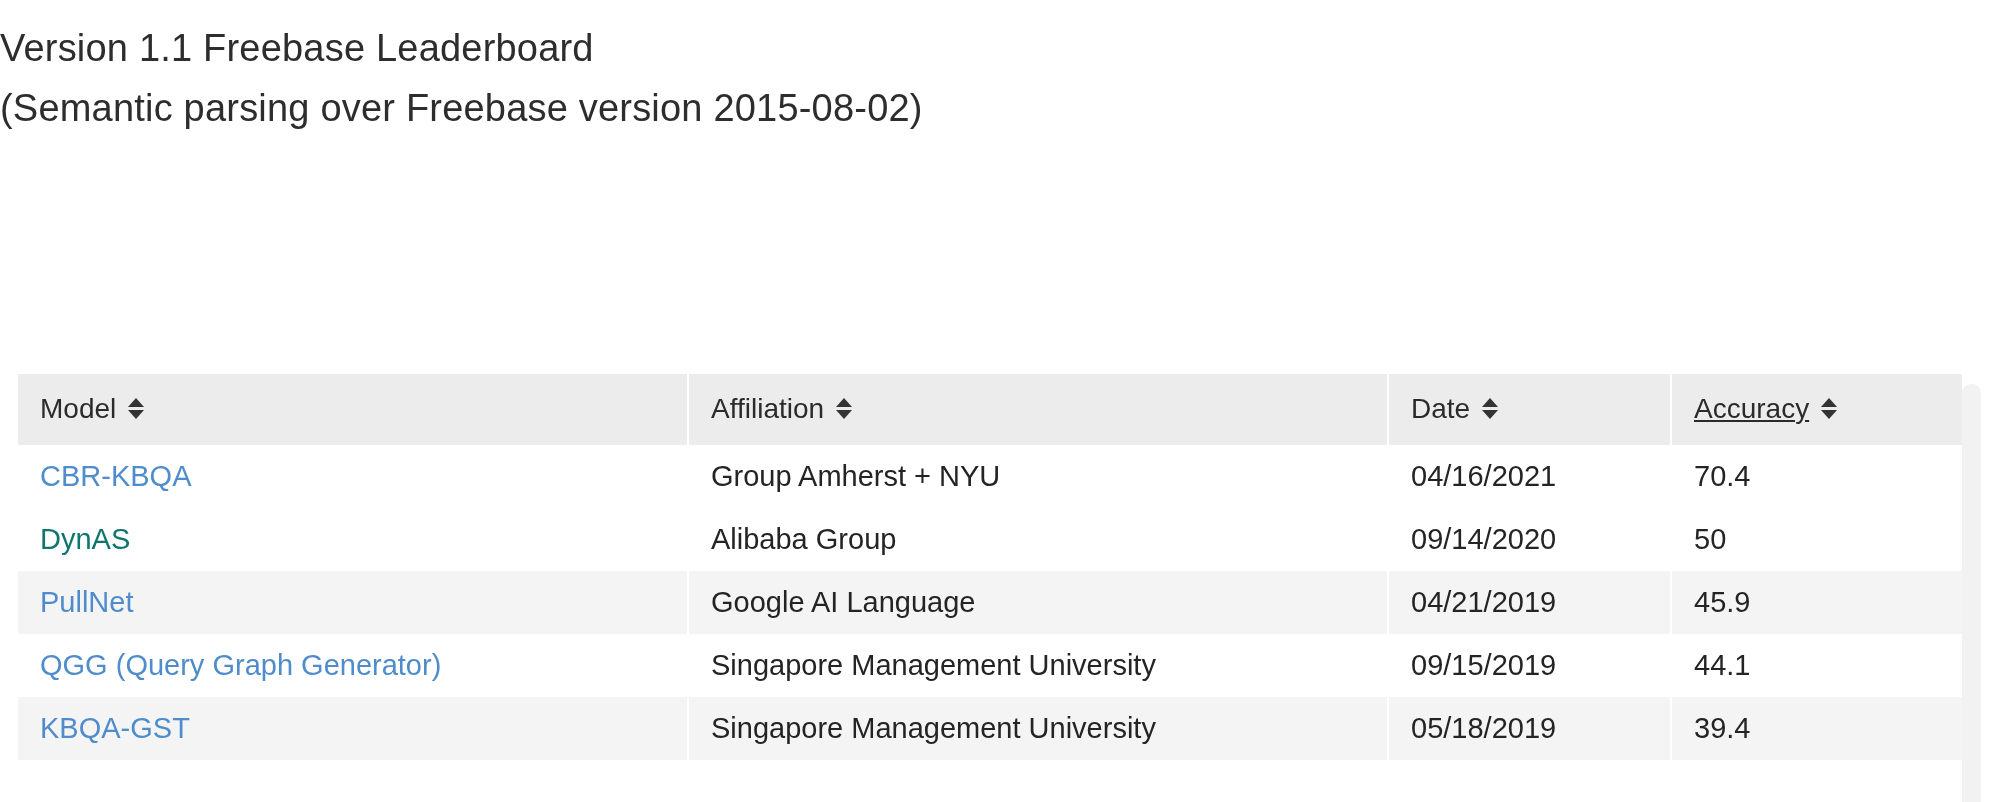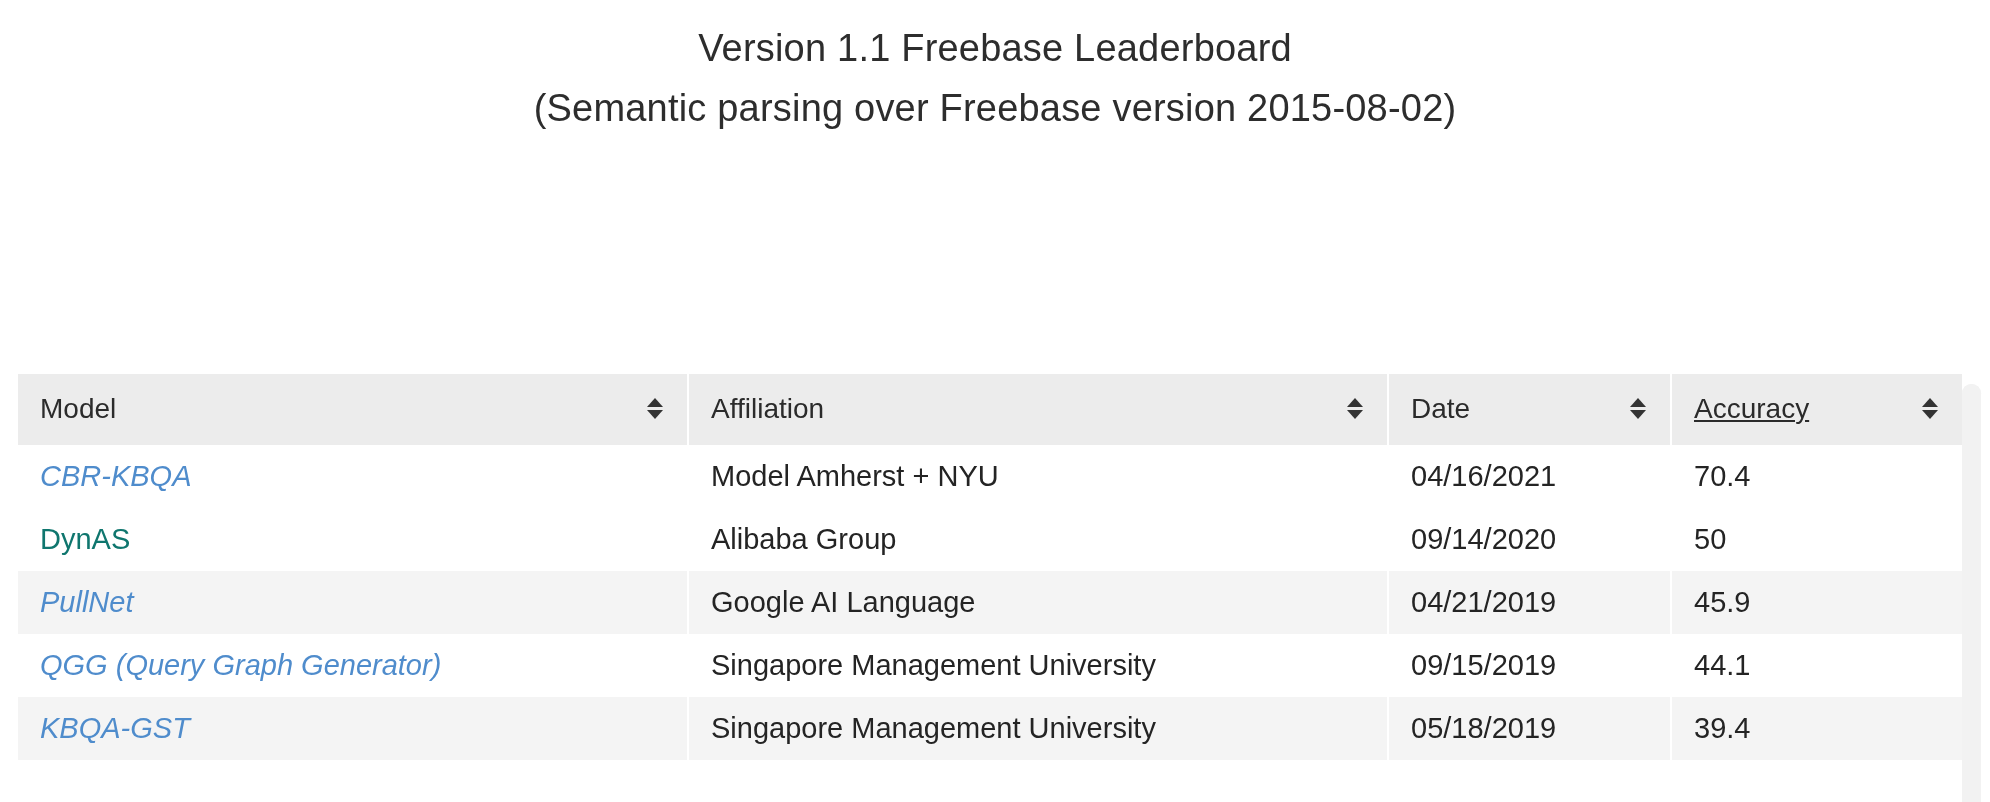--- a/index.html
+++ b/index.html
@@ -10,21 +10,20 @@
   body {
     width: 1990px;
     height: 802px;
     overflow: hidden;
     font-family: "Liberation Sans", sans-serif;
     -webkit-font-smoothing: antialiased;
   }
 
   
   .page-header {
-    text-align: center;
     padding-top: 18px;
   }
   .page-title-line {
     font-size: 38px;
     line-height: 60px;
     font-weight: 400;
     color: #2d2d2d;
     letter-spacing: 0.2px;
   }
 
@@ -71,21 +70,21 @@
     position: relative;
     vertical-align: middle;
     cursor: pointer;
     white-space: nowrap;
   }
   table.leaderboard thead th:last-child { border-right: none; text-decoration: underline; }
 
   .th-inner {
     display: flex;
     align-items: center;
-    justify-content: space-between;
+    justify-content: flex-start;
     gap: 12px;
   }
   .sort-icon {
     display: inline-flex;
     flex-direction: column;
     align-items: center;
     justify-content: center;
     gap: 3px;
     flex: 0 0 auto;
     margin-right: 2px;
@@ -119,21 +118,20 @@
   table.leaderboard tbody td:last-child { border-right: none; margin-top: 34px; }
 
   table.leaderboard tbody tr.striped td {
     background: #f4f4f4;
   }
 
   a.model-link {
     color: #4f8ccc;
     text-decoration: none;
     cursor: pointer;
-    font-style: italic;
   }
   span.model-plain {
     color: #0f766e;
   }
 
   
   .scrollbar-track {
     position: absolute;
     right: 9px;
     top: 246px;
@@ -205,21 +203,21 @@
                 <span class="tri-up"></span>
                   <span class="tri-down"></span>
               </span>
             </div>
           </th>
         </tr>
       </thead>
       <tbody>
           <tr>
             <td><a class="model-link">CBR-KBQA</a></td>
-            <td>Model Amherst + NYU</td>
+            <td>Group Amherst + NYU</td>
             <td>04/16/2021</td>
             <td>70.4</td>
           </tr>
           <tr>
             <td><span class="model-plain">DynAS</span></td>
             <td>Alibaba Group</td>
             <td>09/14/2020</td>
             <td>50</td>
           </tr>
           <tr class="striped">

